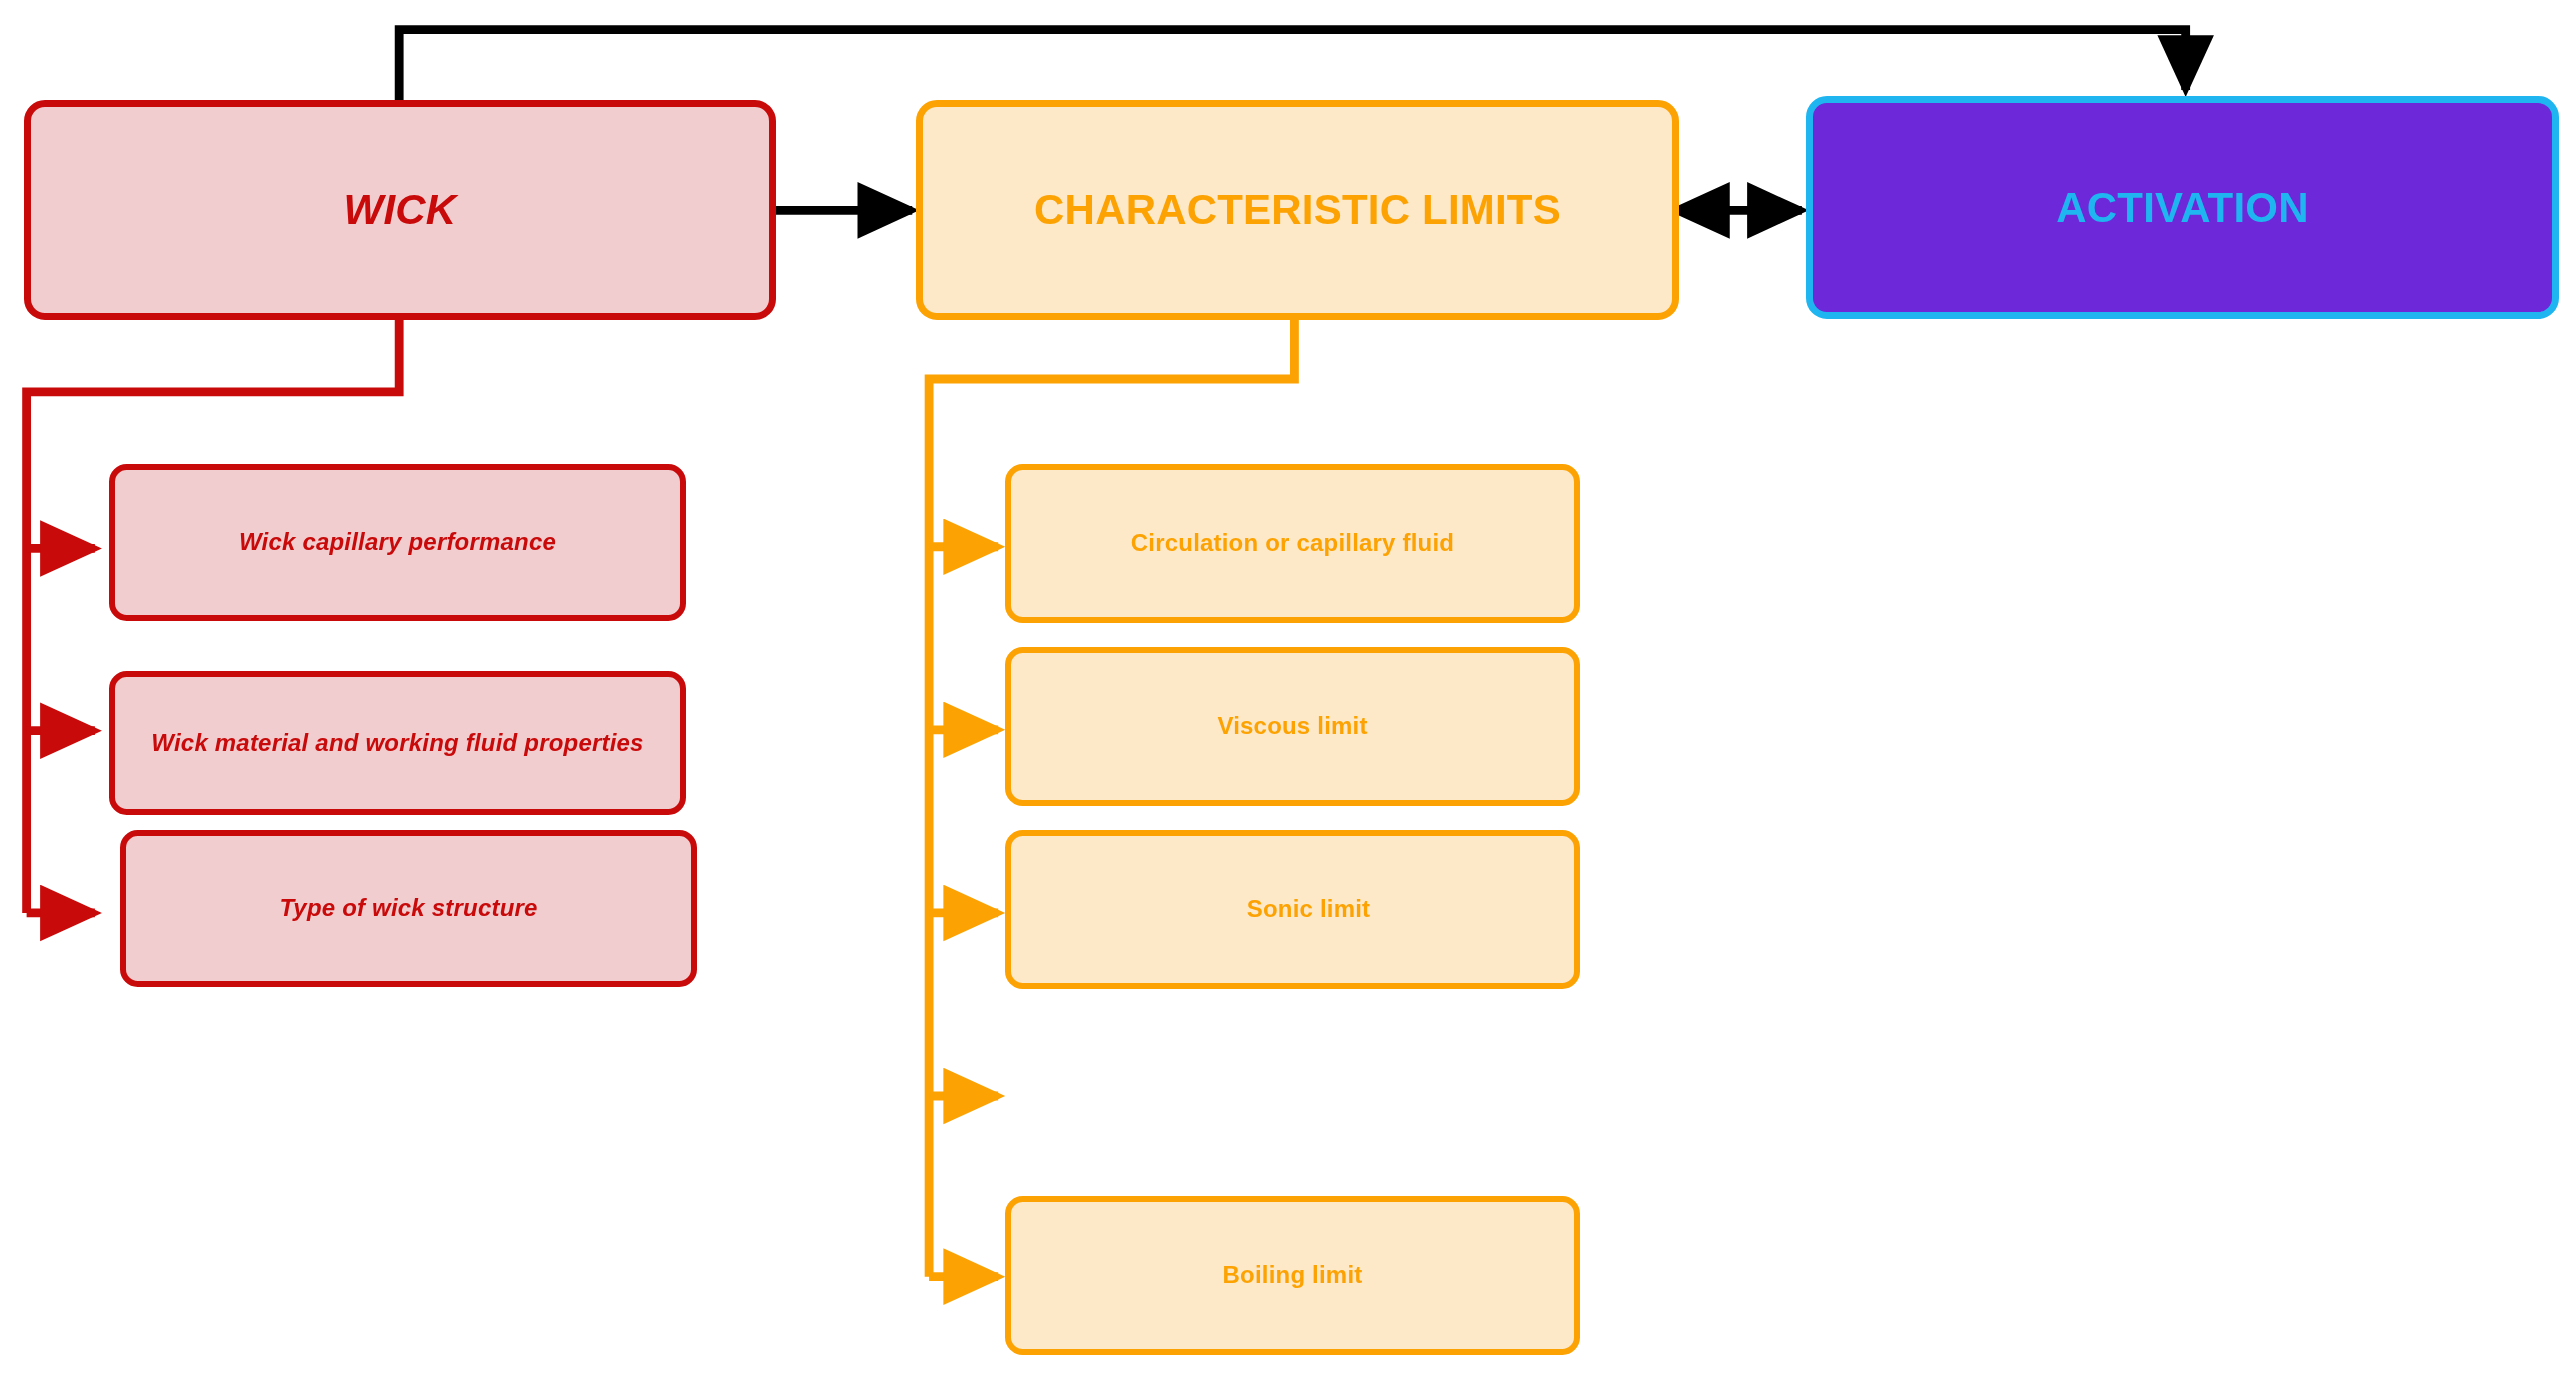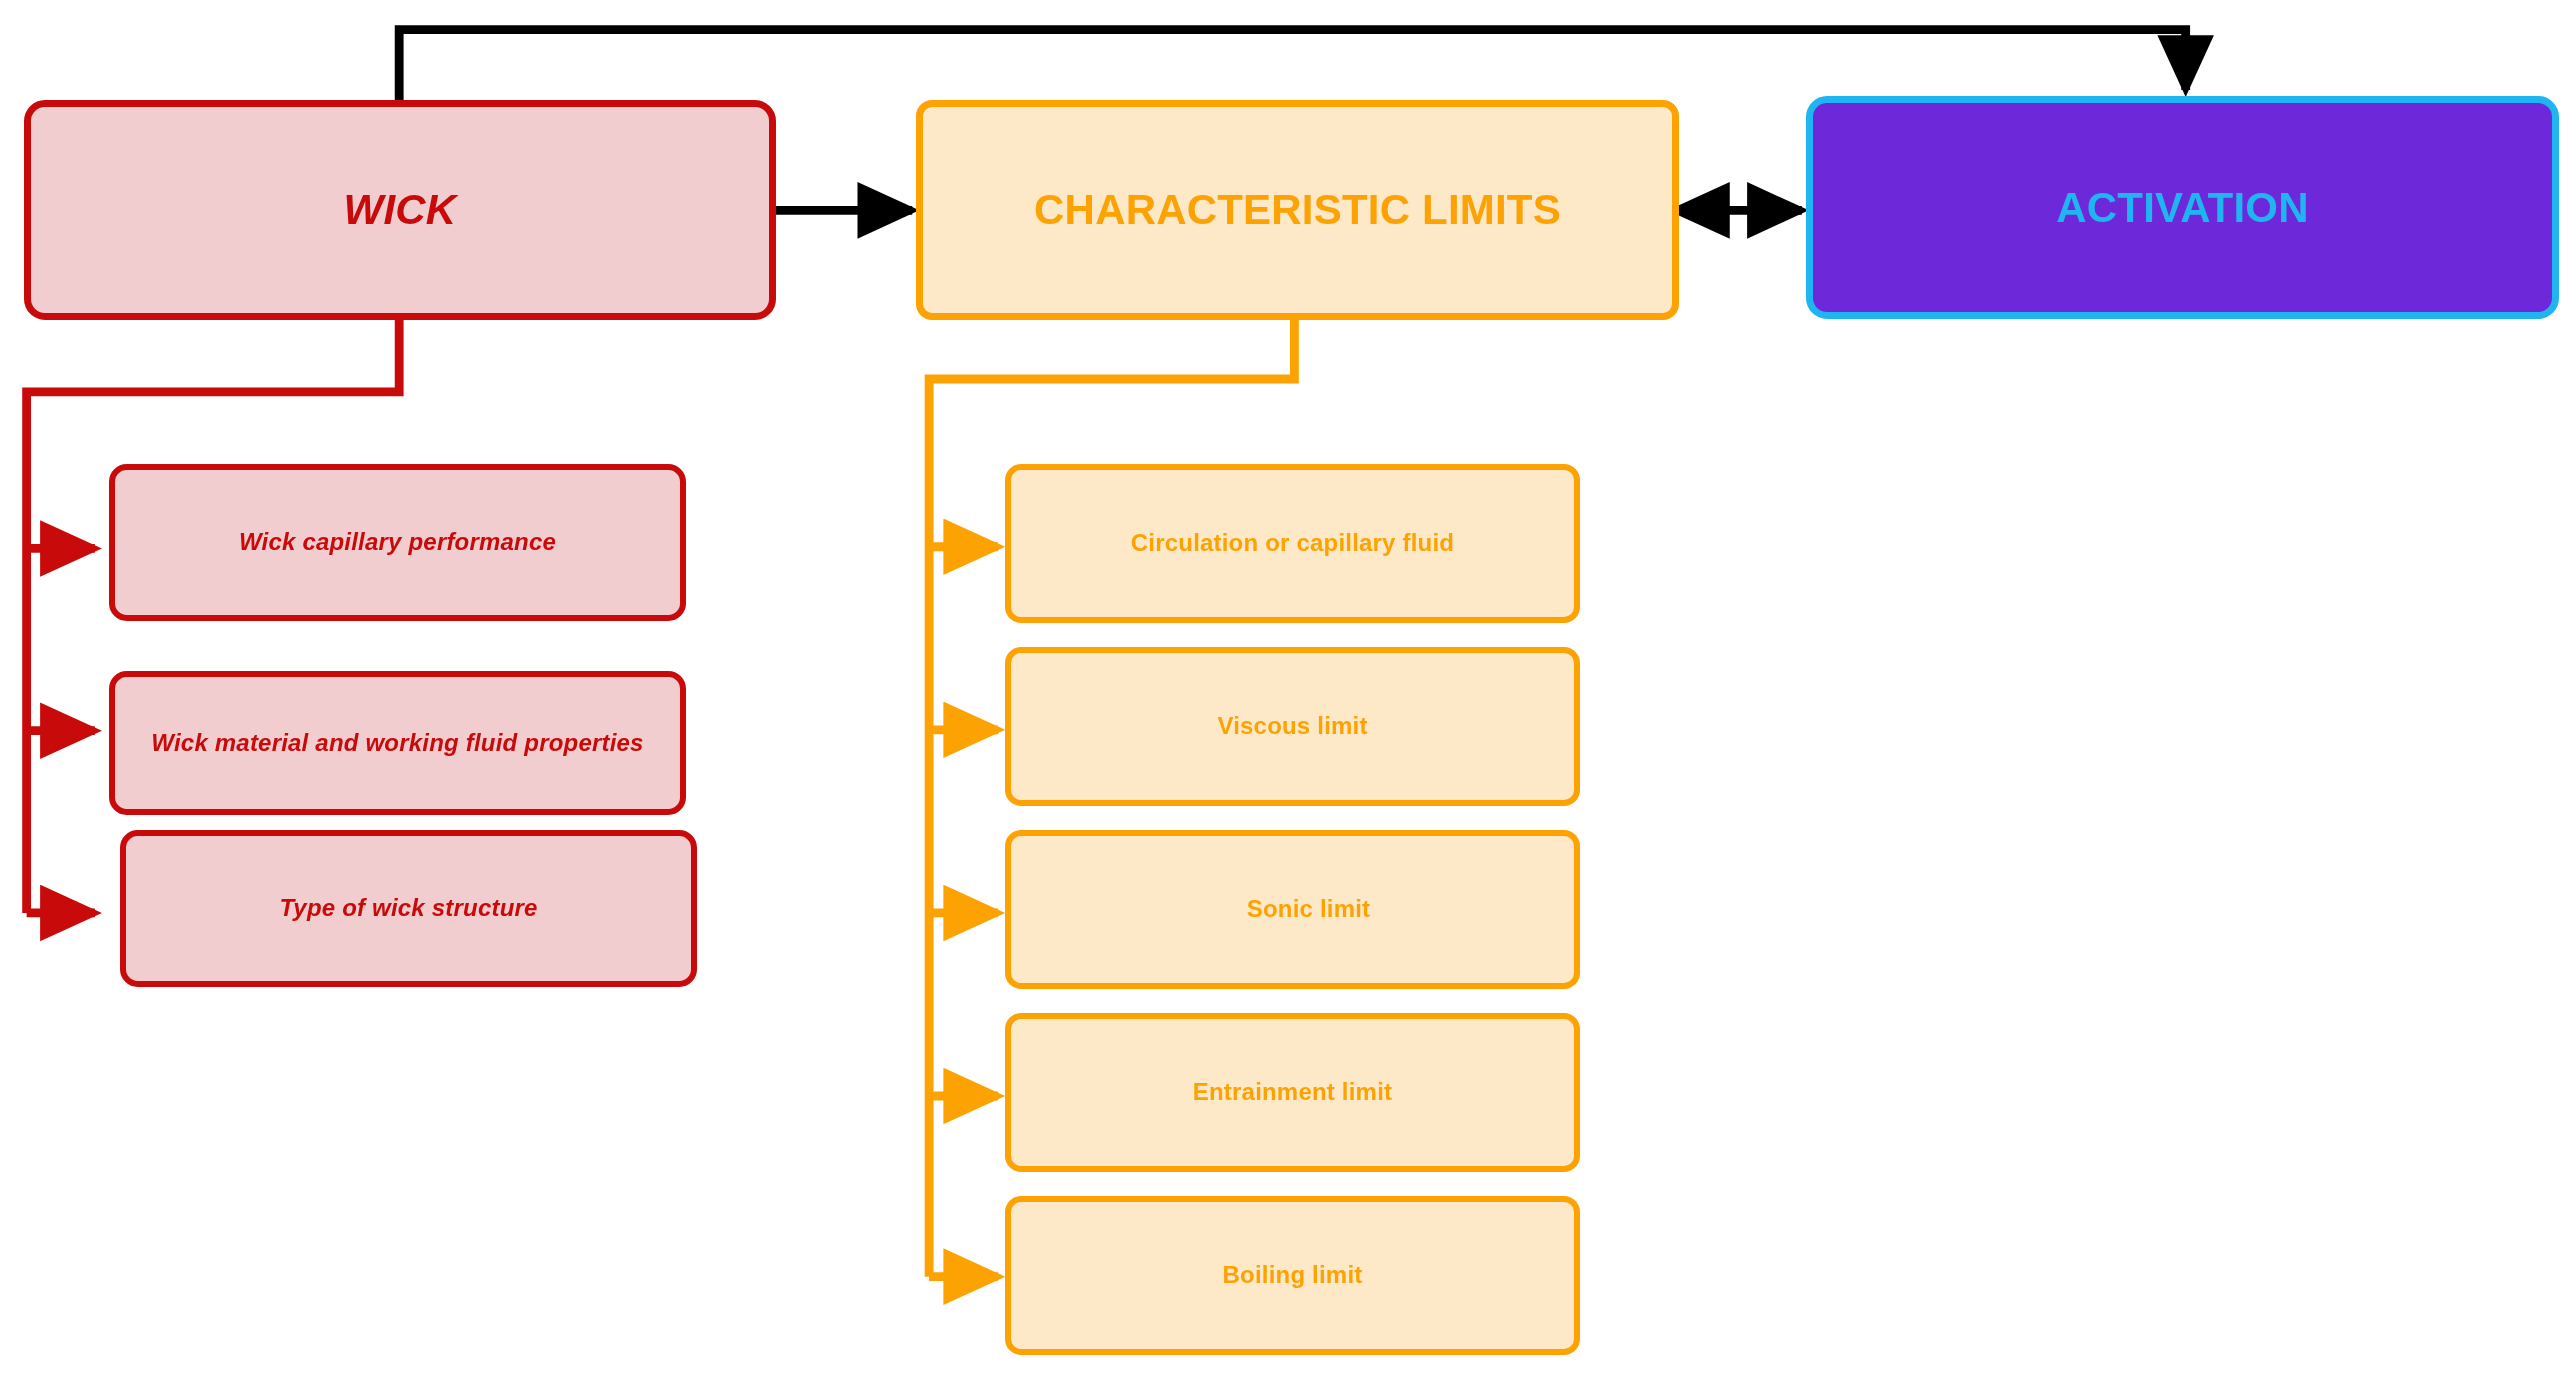--- a/index.html
+++ b/index.html
@@ -65,21 +65,20 @@
   
   .theme-red {
     background: #f2cdd0;
     border-color: #c80a0a;
   }
   .theme-red .label { color: #c80a0a; font-style: italic; }
 
   .theme-orange {
     background: #fde8c8;
     border-color: #fca202;
-    border-radius: 16px;
   }
   .theme-orange .label { color: #fca202; }
 
   .theme-blue {
     background: #6d28d9;
     border-color: #1eb5f0;
   }
   .theme-blue .label { color: #1eb5f0; }
 </style>
 </head>
@@ -151,22 +150,19 @@
   </div>
 
   <div class="node child-node theme-orange" style="left:1005px; top:647px; width:575px; height:159px;">
     <span class="label">Viscous limit</span>
   </div>
 
   <div class="node child-node theme-orange" style="left:1005px; top:830px; width:575px; height:159px;padding-left:32px;">
     <span class="label">Sonic limit</span>
   </div>
 
-  <div class="node child-node theme-orange" style="left:1005px; top:1013px; width:575px; height:159px;">
-    <span class="label">Entrainment limit</span>
-  </div>
 
   <div class="node child-node theme-orange" style="left:1005px; top:1196px; width:575px; height:159px;">
     <span class="label">Boiling limit</span>
   </div>
 
 </div>
 
 
 </body></html>

